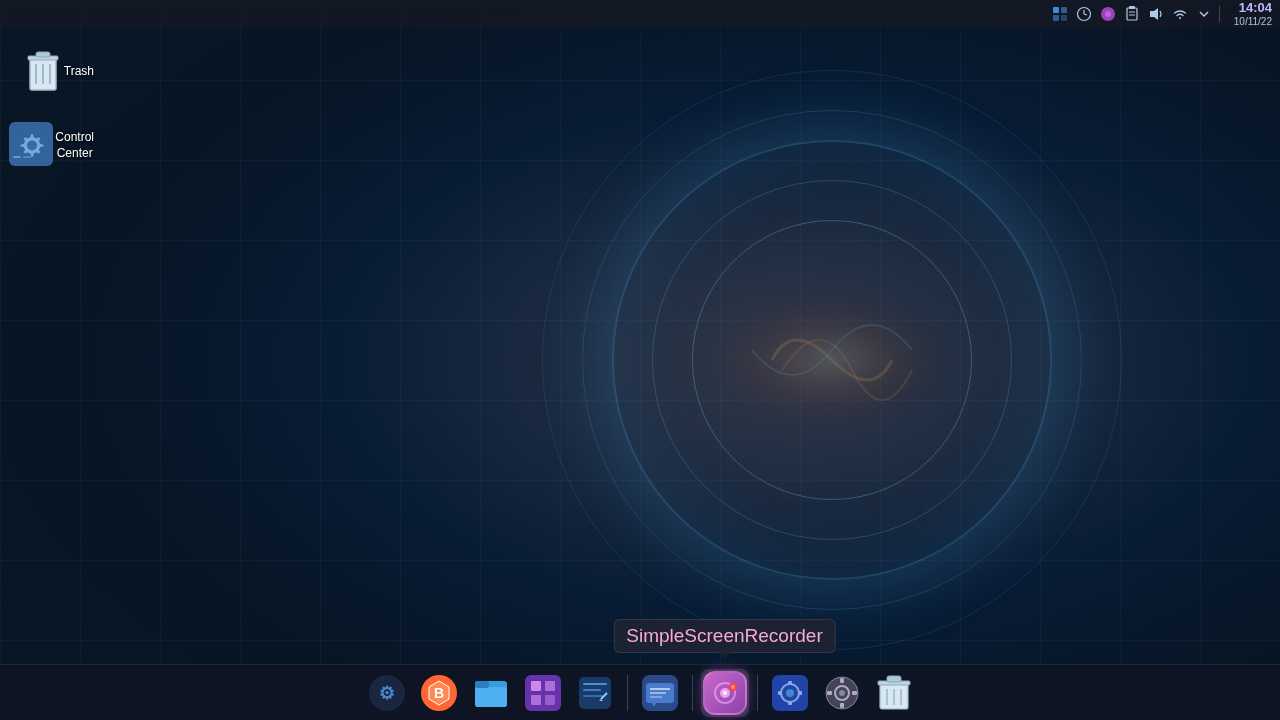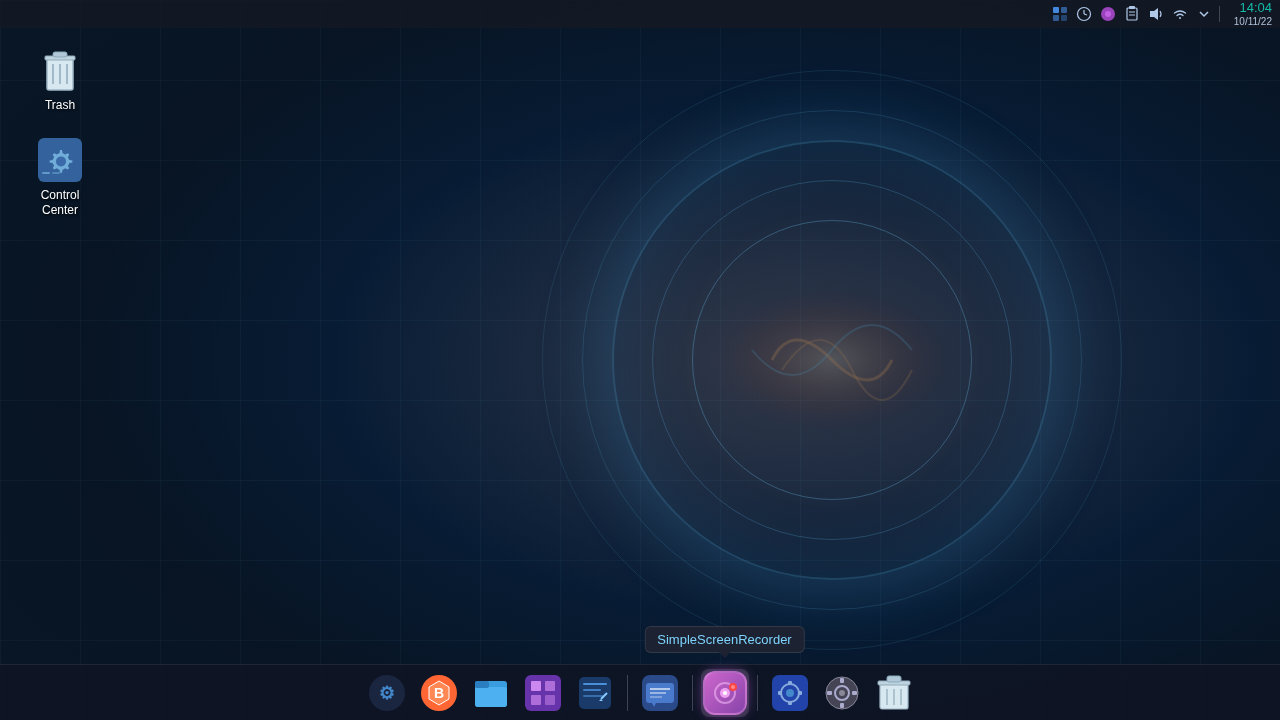--- a/index.html
+++ b/index.html
@@ -120,50 +120,51 @@
 
     .clock-area {
       display: flex;
       flex-direction: column;
       align-items: flex-end;
       margin-left: 8px;
       line-height: 1.2;
     }
 
     .clock-time {
-      color: #14b8a6;
+      color: #c4b5fd;
       font-size: 13px;
-      font-weight: 400;
+      font-weight: 700;
     }
 
     .clock-date {
       color: #b0c0d8;
       font-size: 10px;
     }
 
     
     .desktop-icons {
       position: absolute;
       top: 40px;
       left: 20px;
       display: flex;
       flex-direction: column;
       gap: 10px;
       z-index: 50;
     }
 
     .desktop-icon {
       display: flex;
-      flex-direction: column;
+      flex-direction: row;
       align-items: center;
       width: 80px;
       padding: 6px;
       cursor: pointer;
       border-radius: 6px;
       transition: background 0.15s;
+      justify-content: flex-end;
     }
 
     .desktop-icon .icon-img {
       width: 48px;
       height: 48px;
       margin-bottom: 4px;
       display: flex;
       align-items: center;
       justify-content: center;
     }
@@ -236,22 +237,22 @@
       flex-shrink: 0;
     }
 
     
     .tooltip {
       position: absolute;
       bottom: 64px;
       left: 50%;
       transform: translateX(-50%);
       background: rgba(30,35,50,0.95);
-      color: #7dd3fc;
-      font-size: 13px;
+      color: #f9a8d4;
+      font-size: 19px;
       padding: 5px 12px;
       border-radius: 6px;
       white-space: nowrap;
       pointer-events: none;
       border: 1px solid rgba(255,255,255,0.1);
       z-index: 200;
     }
 
     .tooltip::after {
       content: '';

